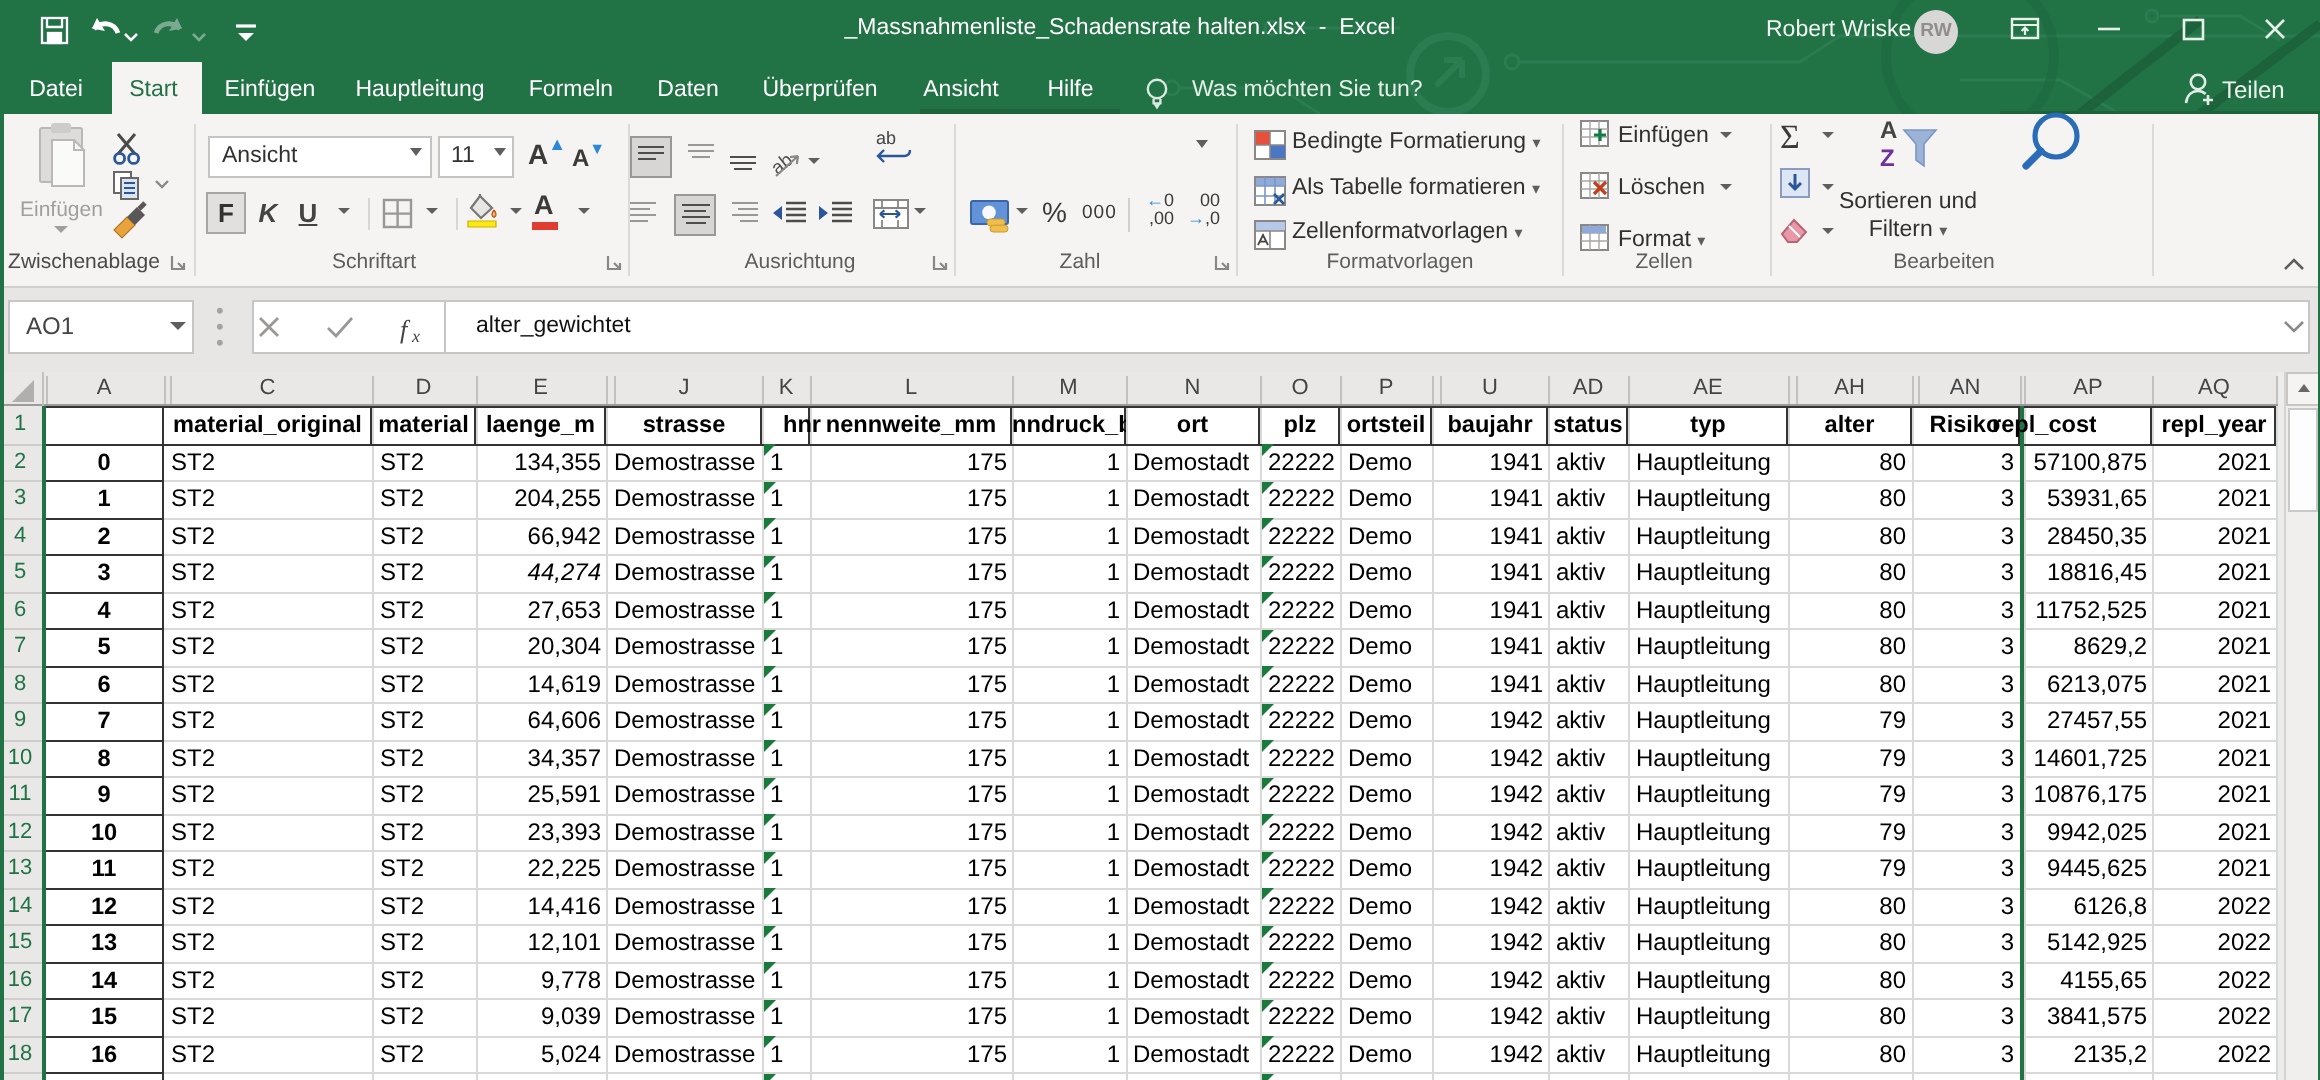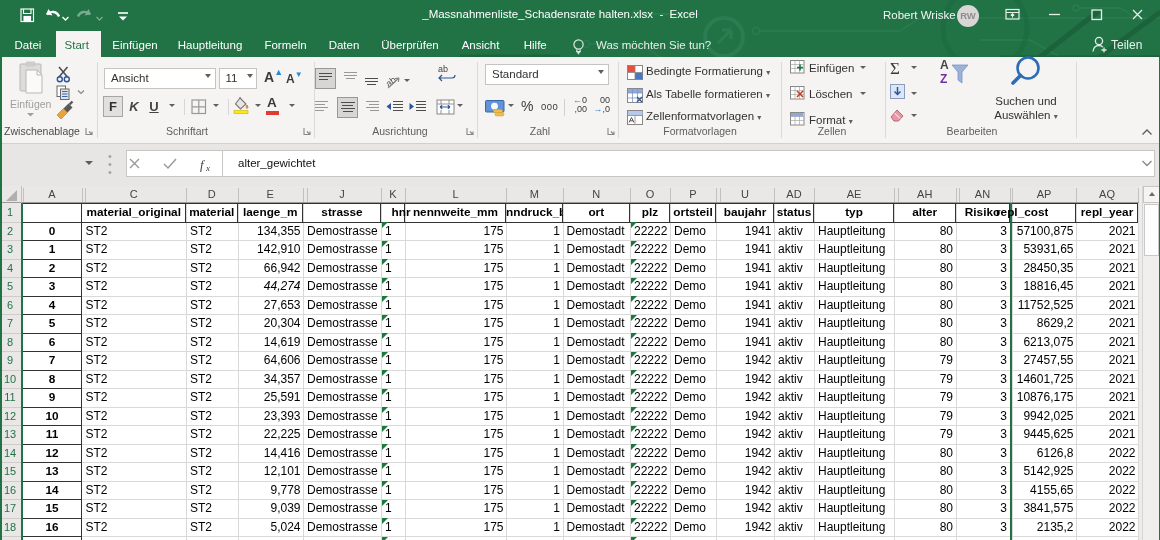--- a/index.html
+++ b/index.html
@@ -233,21 +233,20 @@
         </g>
 <path d="M1.5 4 l4.5 3.5 -4.5 3.5 z" fill="#2b579a"></path>
 </svg>
 <svg class="ab" style="left:436px;top:42px;" width="20" height="17" viewBox="0 0 20 17">
 <rect x="1" y="1" width="17" height="14" fill="#fff" stroke="#8a8886"></rect>
 <path d="M1 5 h17 M5 1 v4 M13 1 v4 M5 11 v4 M13 11 v4" stroke="#8a8886" stroke-width="0.9"></path>
 <path d="M4 8 h10 M4 8 l2.2 -1.8 M4 8 l2.2 1.8 M14 8 l-2.2 -1.8 M14 8 l-2.2 1.8" stroke="#2b579a" stroke-width="1.1"></path>
 </svg>
 <div class="ab" style="left:457px;top:47px;width:0;height:0;border-left:3px solid transparent;border-right:3px solid transparent;border-top:3.5px solid #605e5c;"></div>
 <div class="ab" style="left:345px;top:68px;width:110px;text-align:center;font-size:10.5px;color:#5f5d5b;">Ausrichtung</div>
-<div class="ab" style="left:485px;top:7px;width:124px;height:21px;background:#fff;border:1px solid #c6c4c2;font-size:11.5px;color:#323130;line-height:19px;padding-left:6px;">Standard</div>
 <div class="ab" style="left:598px;top:13px;width:0;height:0;border-left:3.5px solid transparent;border-right:3.5px solid transparent;border-top:4px solid #605e5c;"></div>
 <svg class="ab" style="left:485px;top:43px;overflow:visible;" width="26" height="16" viewBox="0 0 26 16">
 <rect x="0.5" y="0.5" width="18.5" height="11.5" rx="1" fill="#6292d8" stroke="#3a66a8"></rect>
 <circle cx="9.5" cy="6.2" r="3.4" fill="#fff" opacity="0.95"></circle>
 <rect x="8.5" y="9.5" width="9" height="3.4" rx="1.6" fill="#f0bd4e" stroke="#c89b2a" stroke-width="0.5"></rect>
 <rect x="10" y="12.6" width="9" height="3.4" rx="1.6" fill="#f0bd4e" stroke="#c89b2a" stroke-width="0.5"></rect>
 </svg>
 <div class="ab" style="left:508px;top:47px;width:0;height:0;border-left:3px solid transparent;border-right:3px solid transparent;border-top:3.5px solid #605e5c;"></div>
 <div class="ab" style="left:521px;top:41px;font-size:14px;color:#3b3a39;">%</div>
 <div class="ab" style="left:541px;top:44px;font-size:9.5px;color:#3b3a39;letter-spacing:0.5px;">000</div>
@@ -308,31 +307,32 @@
 <svg class="ab" style="left:889px;top:51px;" width="16" height="14" viewBox="0 0 16 14">
 <path d="M2 9 L8 2 L14 8 L9.5 13 L5 13 Z" fill="#e998a8" stroke="#b56576" stroke-width="1"></path>
 <path d="M5.5 5 L11 10.5" stroke="#fff" stroke-width="1"></path>
 </svg>
 <div class="ab" style="left:911px;top:57px;width:0;height:0;border-left:3px solid transparent;border-right:3px solid transparent;border-top:3.5px solid #605e5c;"></div>
 <svg class="ab" style="left:938px;top:0px;" width="34" height="30" viewBox="0 0 34 30">
 <text x="2" y="12" font-size="12" font-weight="bold" fill="#444" font-family="Liberation Sans">A</text>
 <text x="2" y="26" font-size="12" font-weight="bold" fill="#7030a0" font-family="Liberation Sans">Z</text>
 <path d="M14 8 L30 8 L24 15 L24 26 L20 23 L20 15 Z" fill="#9cb3d8" stroke="#7a96c8" stroke-width="0.8"></path>
 </svg>
+<div class="ab" style="left:906px;top:38px;width:96px;text-align:center;font-size:11.5px;color:#323130;line-height:13.5px;">Sortieren und<br>Filtern <span style="font-size:8px;color:#605e5c;">▾</span></div>
 <svg class="ab" style="left:1009px;top:-2px;" width="32" height="32" viewBox="0 0 32 32">
 <circle cx="19" cy="13" r="10.5" fill="none" stroke="#2b6cb8" stroke-width="2.6"></circle>
 <path d="M11.5 20.5 L4 28" stroke="#2b6cb8" stroke-width="3.6" stroke-linecap="round"></path>
 </svg>
-<div class="ab" style="left:978px;top:38px;width:96px;text-align:center;font-size:11.5px;color:#323130;line-height:13.5px;">Suchen und<br>Auswählen <span style="font-size:8px;color:#605e5c;">▾</span></div>
 <div class="ab" style="left:930px;top:68px;width:84px;text-align:center;font-size:10.5px;color:#5f5d5b;">Bearbeiten</div>
 <svg class="ab" style="left:1141px;top:71px;" width="12" height="9" viewBox="0 0 12 9">
 <path d="M1.5 6.5 L6 2 L10.5 6.5" stroke="#5f5d5b" stroke-width="1.3" fill="none"></path>
       </svg>
 </div>
 <div class="ab" style="left:0;top:144px;width:1160px;height:42px;background:#e7e6e5;">
+<div class="ab" style="left:4px;top:6px;width:93px;height:27px;background:#fff;border:1px solid #c8c6c4;font-size:12px;color:#444;line-height:25px;padding-left:8px;">AO1</div>
 <div class="ab" style="left:85px;top:17px;width:0;height:0;border-left:4px solid transparent;border-right:4px solid transparent;border-top:4.5px solid #605e5c;"></div>
 <div class="ab" style="left:108px;top:8px;font-size:11px;color:#a5a3a1;line-height:8px;">•<br>•<br>•</div>
 <div class="ab" style="left:126px;top:6px;width:1029px;height:27px;background:#fff;border:1px solid #c8c6c4;"></div>
 <svg class="ab" style="left:128px;top:12px;" width="100" height="16" viewBox="0 0 100 16">
 <path d="M2 3 l9 9 M11 3 l-9 9" stroke="#9a9896" stroke-width="1.4"></path>
 <path d="M36 8 l4 4 8 -9" stroke="#9a9896" stroke-width="1.4" fill="none"></path>
 <text x="72" y="13" font-size="13" font-style="italic" fill="#444" font-family="Liberation Serif">f</text>
 <text x="78" y="15" font-size="9" font-style="italic" fill="#444" font-family="Liberation Serif">x</text>
 </svg>
 <div class="ab" style="left:222px;top:6px;width:1px;height:27px;background:#c8c6c4;"></div>
@@ -551,21 +551,21 @@
 <div class="cell num" style="left:716.0px;top:35.5px;width:55.5px;">1941</div>
 <div class="cell" style="left:778.0px;top:35.5px;width:35.0px;">aktiv</div>
 <div class="cell" style="left:818.0px;top:35.5px;width:75.0px;">Hauptleitung</div>
 <div class="cell num" style="left:894.0px;top:35.5px;width:59.0px;">80</div>
 <div class="cell num" style="left:955.5px;top:35.5px;width:51.5px;">3</div>
 <div class="cell num" style="left:1012.0px;top:35.5px;width:61.5px;">57100,875</div>
 <div class="cell num" style="left:1076.0px;top:35.5px;width:59.5px;">2021</div>
 <div class="cell ctr" style="left:22.5px;top:54.0px;width:59.0px;">1</div>
 <div class="cell" style="left:85.5px;top:54.0px;width:99.5px;">ST2</div>
 <div class="cell" style="left:190.0px;top:54.0px;width:46.5px;">ST2</div>
-<div class="cell num" style="left:237.5px;top:54.0px;width:63.0px;">142,910</div>
+<div class="cell num" style="left:237.5px;top:54.0px;width:63.0px;">204,255</div>
 <div class="cell" style="left:307.0px;top:54.0px;width:73.0px;">Demostrasse</div>
 <div class="tri" style="left:381.5px;top:54.5px;"></div>
 <div class="cell" style="left:385.0px;top:54.0px;width:20.0px;">1</div>
 <div class="cell num" style="left:405.0px;top:54.0px;width:98.5px;">175</div>
 <div class="cell num" style="left:506.0px;top:54.0px;width:54.0px;">1</div>
 <div class="cell" style="left:566.5px;top:54.0px;width:62.5px;">Demostadt</div>
 <div class="tri" style="left:630.5px;top:54.5px;"></div>
 <div class="cell" style="left:634.0px;top:54.0px;width:36.0px;">22222</div>
 <div class="cell" style="left:674.0px;top:54.0px;width:41.0px;">Demo</div>
 <div class="cell num" style="left:716.0px;top:54.0px;width:55.5px;">1941</div>

